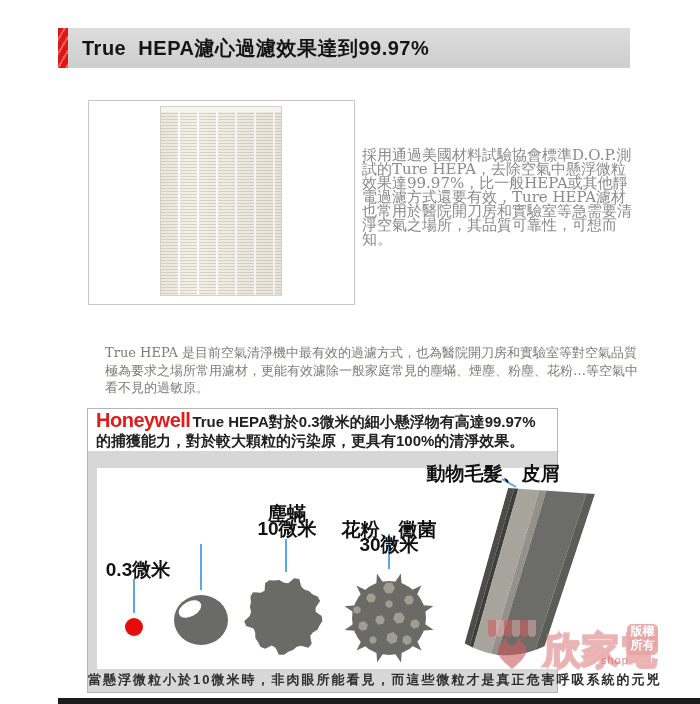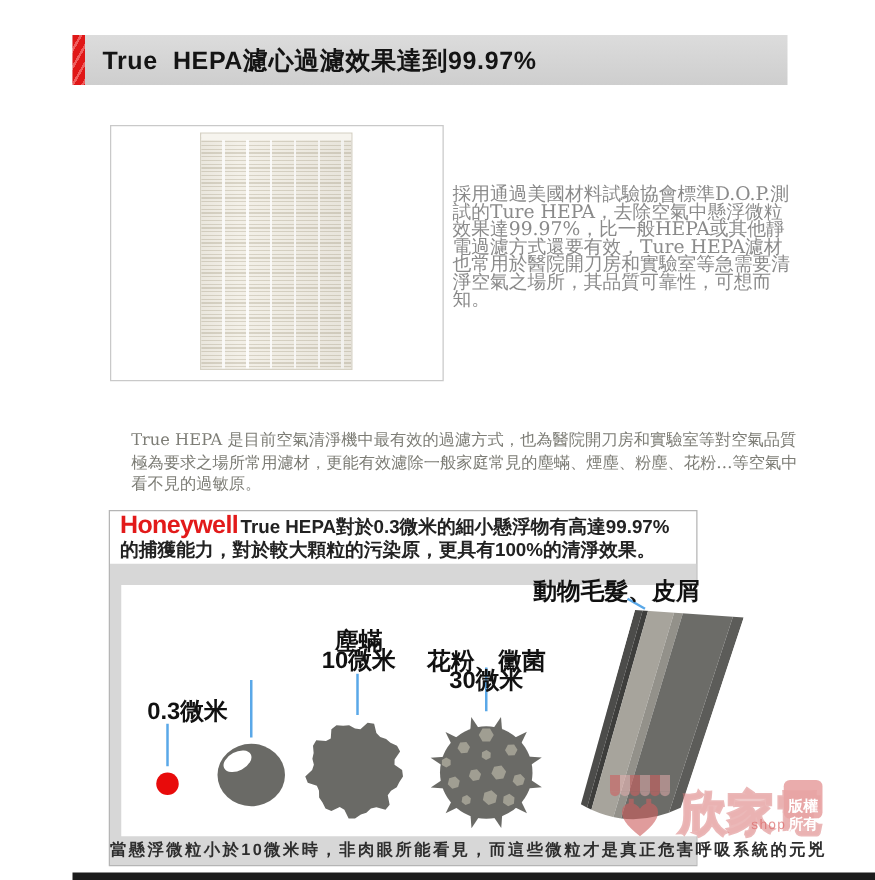--- a/index.html
+++ b/index.html
@@ -46,21 +46,21 @@
 
   
   .watermark{position:absolute;left:480px;top:612px;width:225px;height:92px;pointer-events:none;}
   .wm-icon{position:absolute;left:2px;top:4px;}
   .wm-text{position:absolute;left:64px;top:14px;font-size:37px;font-weight:bold;letter-spacing:1px;
     color:rgba(245,205,205,.25);-webkit-text-stroke:2.5px rgba(219,125,125,.55);white-space:nowrap;}
   .wm-sub{position:absolute;left:121px;top:42px;font-size:11px;font-weight:normal;
     color:rgba(219,105,105,.72);letter-spacing:1px;}
   .wm-badge{position:absolute;left:147px;top:12px;width:31px;height:31px;border-radius:5px;
     background:rgba(232,163,163,.9);color:#fff;font-size:12px;font-weight:bold;line-height:14px;
-    text-align:center;padding-top:14px;box-sizing:border-box;}
+    text-align:center;padding-top:0;box-sizing:border-box;}
   .wm-badge span{display:block;}
 
   .bottom-bar{position:absolute;left:58px;top:698px;width:642px;height:6px;background:#1c1c1c;}
 </style>
 </head>
 <body>
 
 <div class="title-bar">
   <div class="red-stripe"></div>
   <h1>True  HEPA濾心過濾效果達到99.97%</h1>
@@ -119,21 +119,21 @@
           <g clip-path="url(#hairclip)">
             <polygon points="419.8,-11.6 426.0,-11.1 363.7,209.7 358.2,209.6" fill="#4c4c4a"></polygon>
             <polygon points="426.0,-11.1 430.4,-10.8 367.6,209.7 363.7,209.7" fill="#3e3e3c"></polygon>
             <polygon points="430.4,-10.8 451.6,-9.2 386.5,210.0 367.6,209.7" fill="#a7a49c"></polygon>
             <polygon points="451.6,-9.2 458.7,-8.6 392.8,210.1 386.5,210.0" fill="#93918a"></polygon>
             <polygon points="458.7,-8.6 499.4,-5.5 428.9,210.7 392.8,210.1" fill="#6c6c68"></polygon>
             <polygon points="499.4,-5.5 508.2,-4.8 436.8,210.8 428.9,210.7" fill="#5c5c59"></polygon>
           </g>
         </svg>
 
-      <div class="plabel" style="left:1px;top:94px;width:80px;margin-left:12px;">
+      <div class="plabel" style="left:1px;top:94px;width:80px;">
         <span></span>
         <span>0.3微米</span>
       </div>
       <div class="plabel" style="left:128px;top:38px;width:124px;">
         <span>塵蟎</span>
         <span>10微米</span>
       </div>
       <div class="plabel" style="left:230px;top:34px;width:124px;margin-top:20px;">
         <span>花粉、黴菌</span>
         <span>30微米</span>

